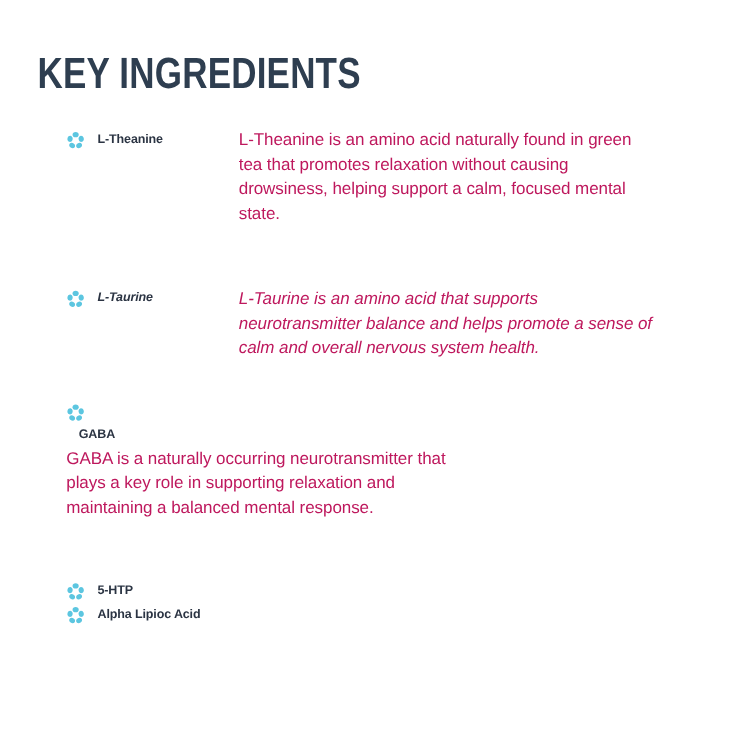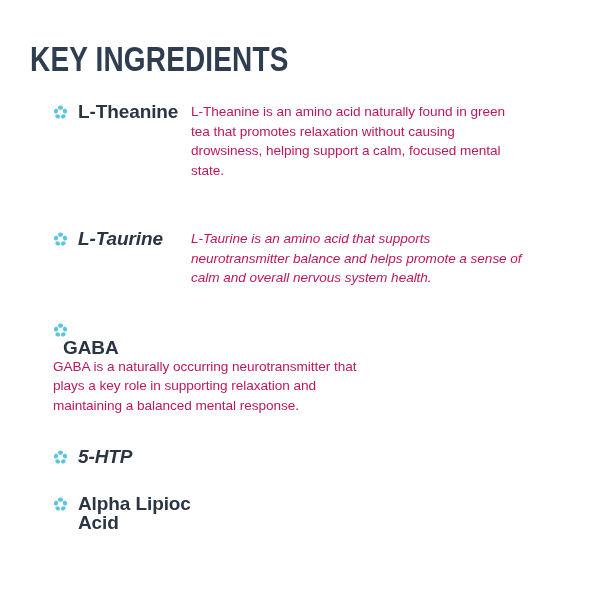--- a/index.html
+++ b/index.html
@@ -47,40 +47,40 @@
   .ingredient-row {
     position: relative;
     display: flex;
     align-items: flex-start;
     padding-left: 53px;
     box-sizing: border-box;
   }
   .row-0 { margin-top: 7px; }
   .row-1 { margin-top: 49px; font-style: italic; }
   .row-2 { margin-top: 32px; flex-direction: column; }
-  .row-3 { margin-top: 32px; font-style: italic; }
-  .row-4 { margin-top: 28px; }
+  .row-3 { margin-top: 48px; }
+  .row-4 { }
 
   .ingredient-icon {
     flex: 0 0 auto;
     width: 15px;
     height: 15px;
     margin-top: 3px;
   }
   .ingredient-icon svg {
     display: block;
     width: 15px;
     height: 15px;
   }
 
   .ingredient-name {
     flex: 0 0 auto;
     width: 113px;
     margin-left: 10px;
-    font-size: 19px;
+    font-size: 10px;
     line-height: 19px;
     font-weight: 700;
     color: #2b3443;
     letter-spacing: -0.1px;
   }
 
   .ingredient-desc {
     flex: 0 0 auto;
     width: 332px;
     font-size: 13.6px;

